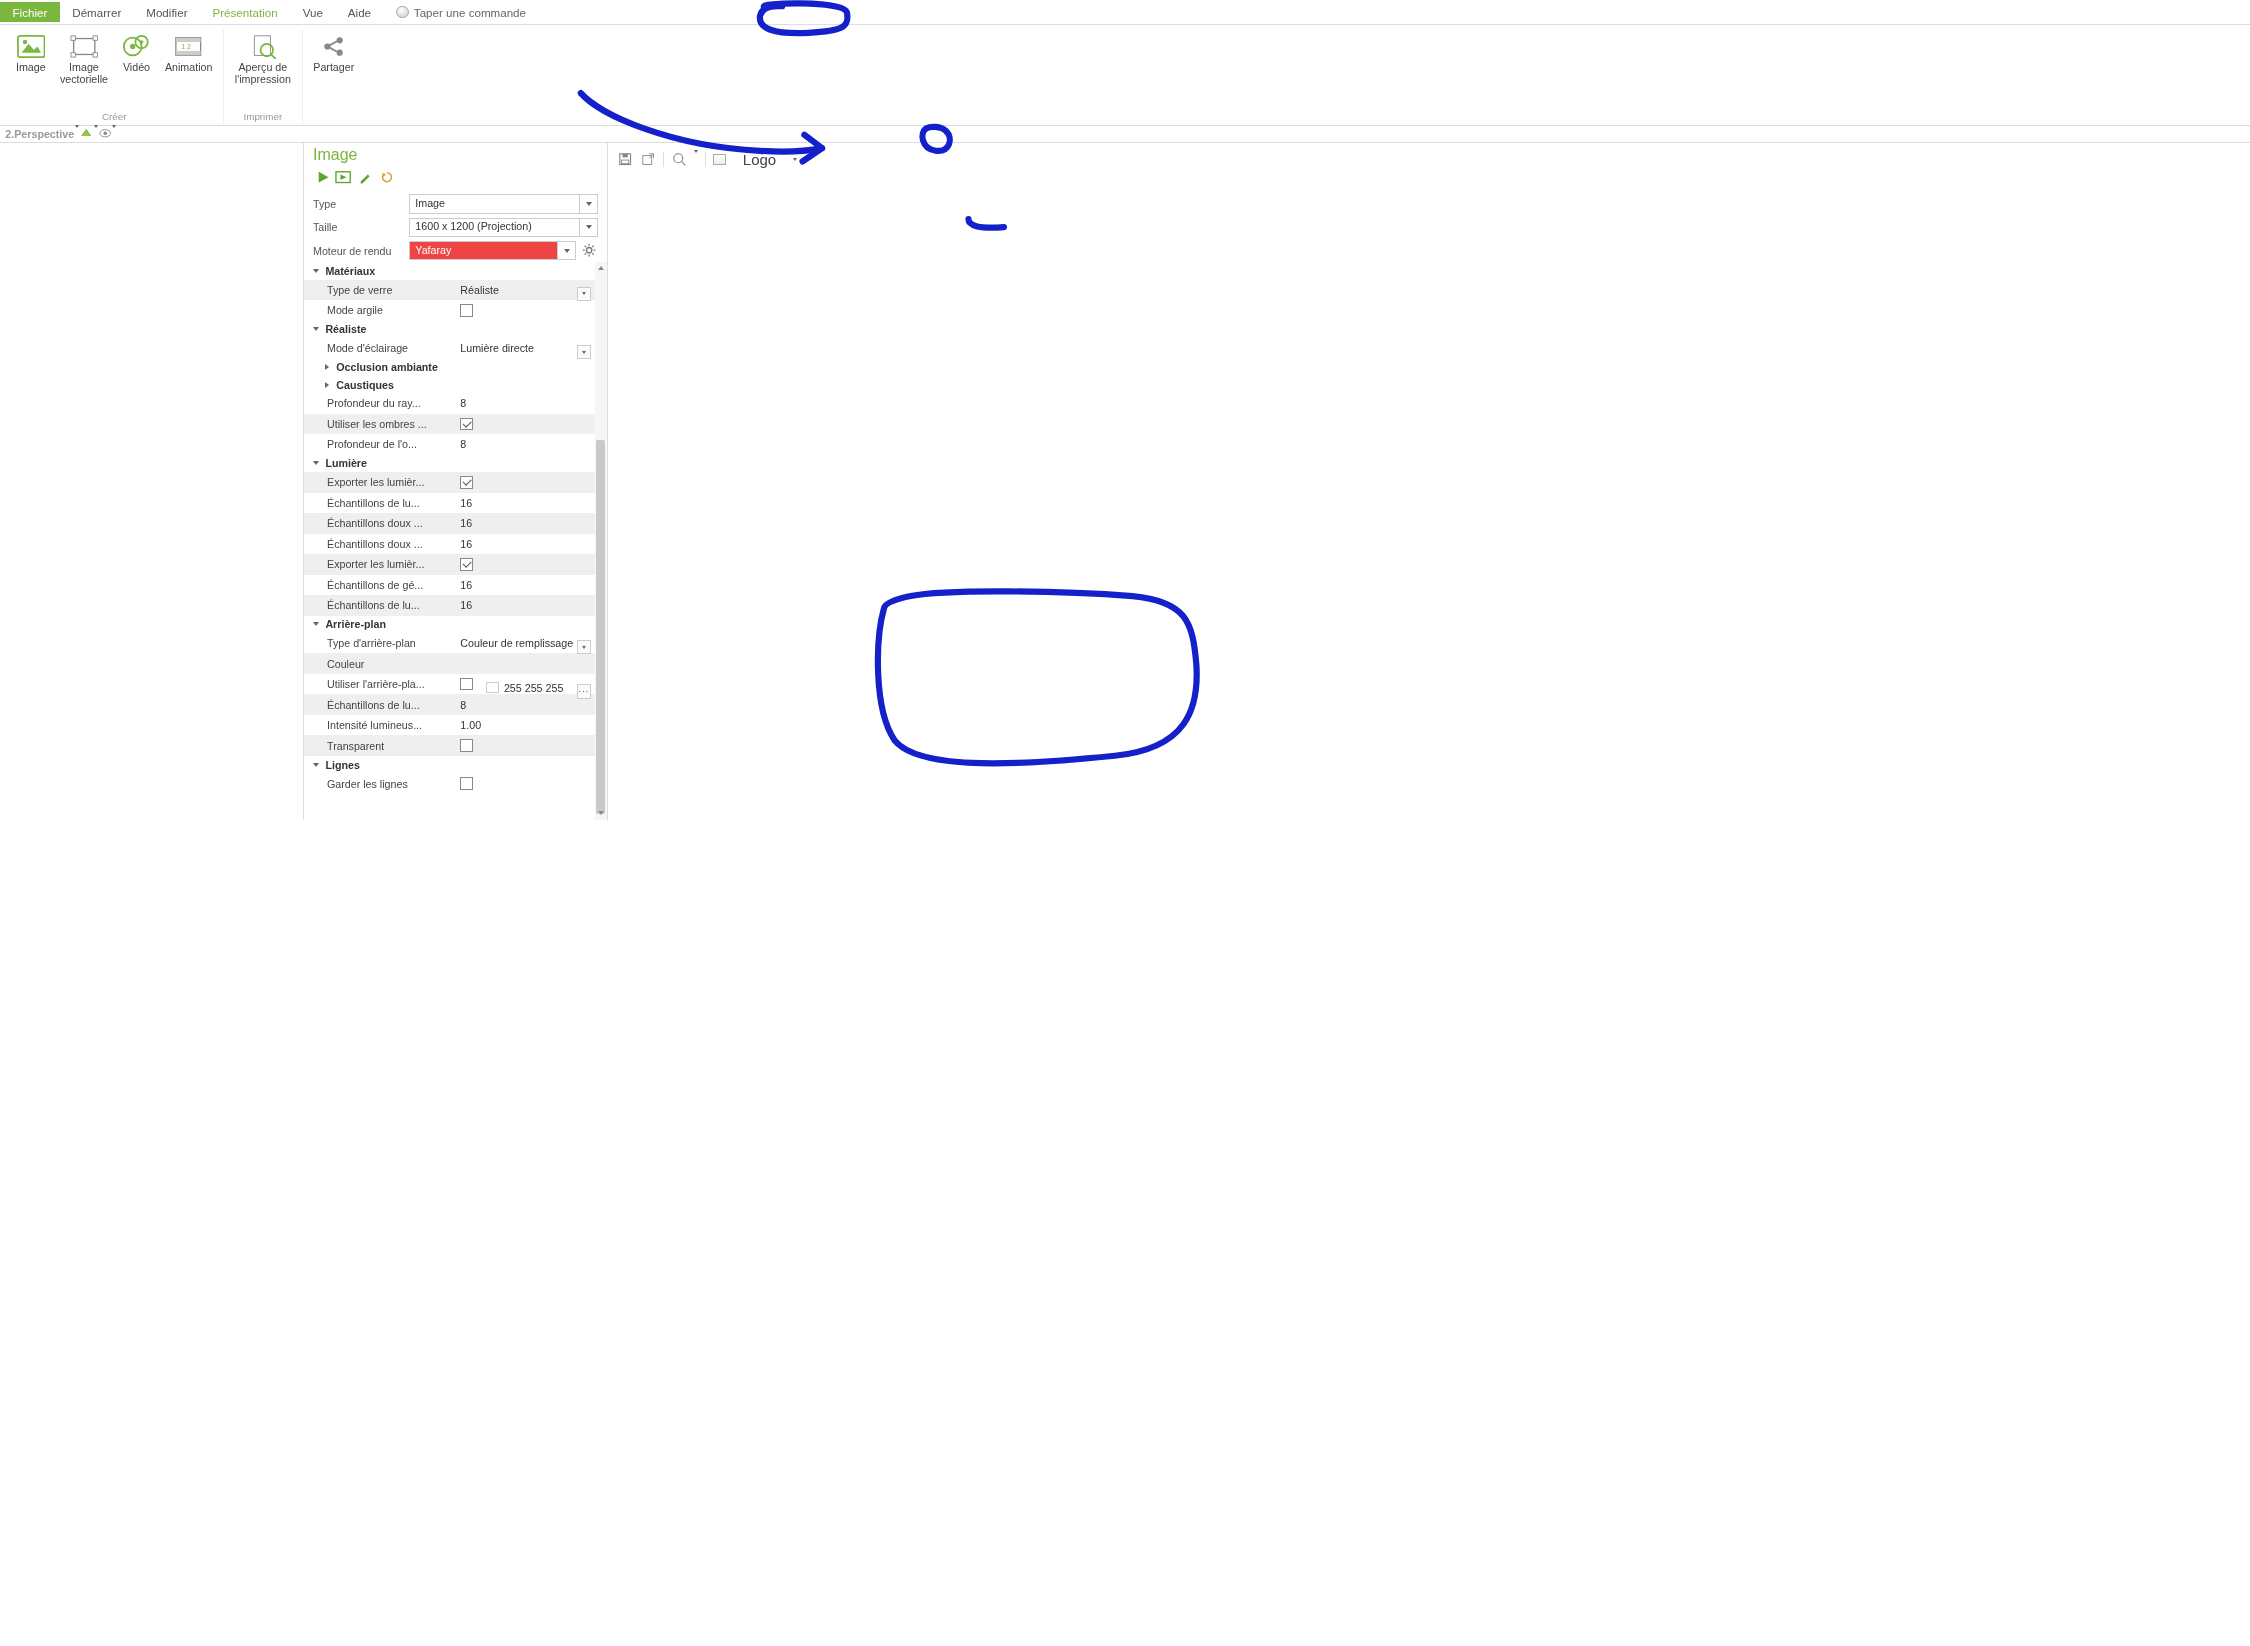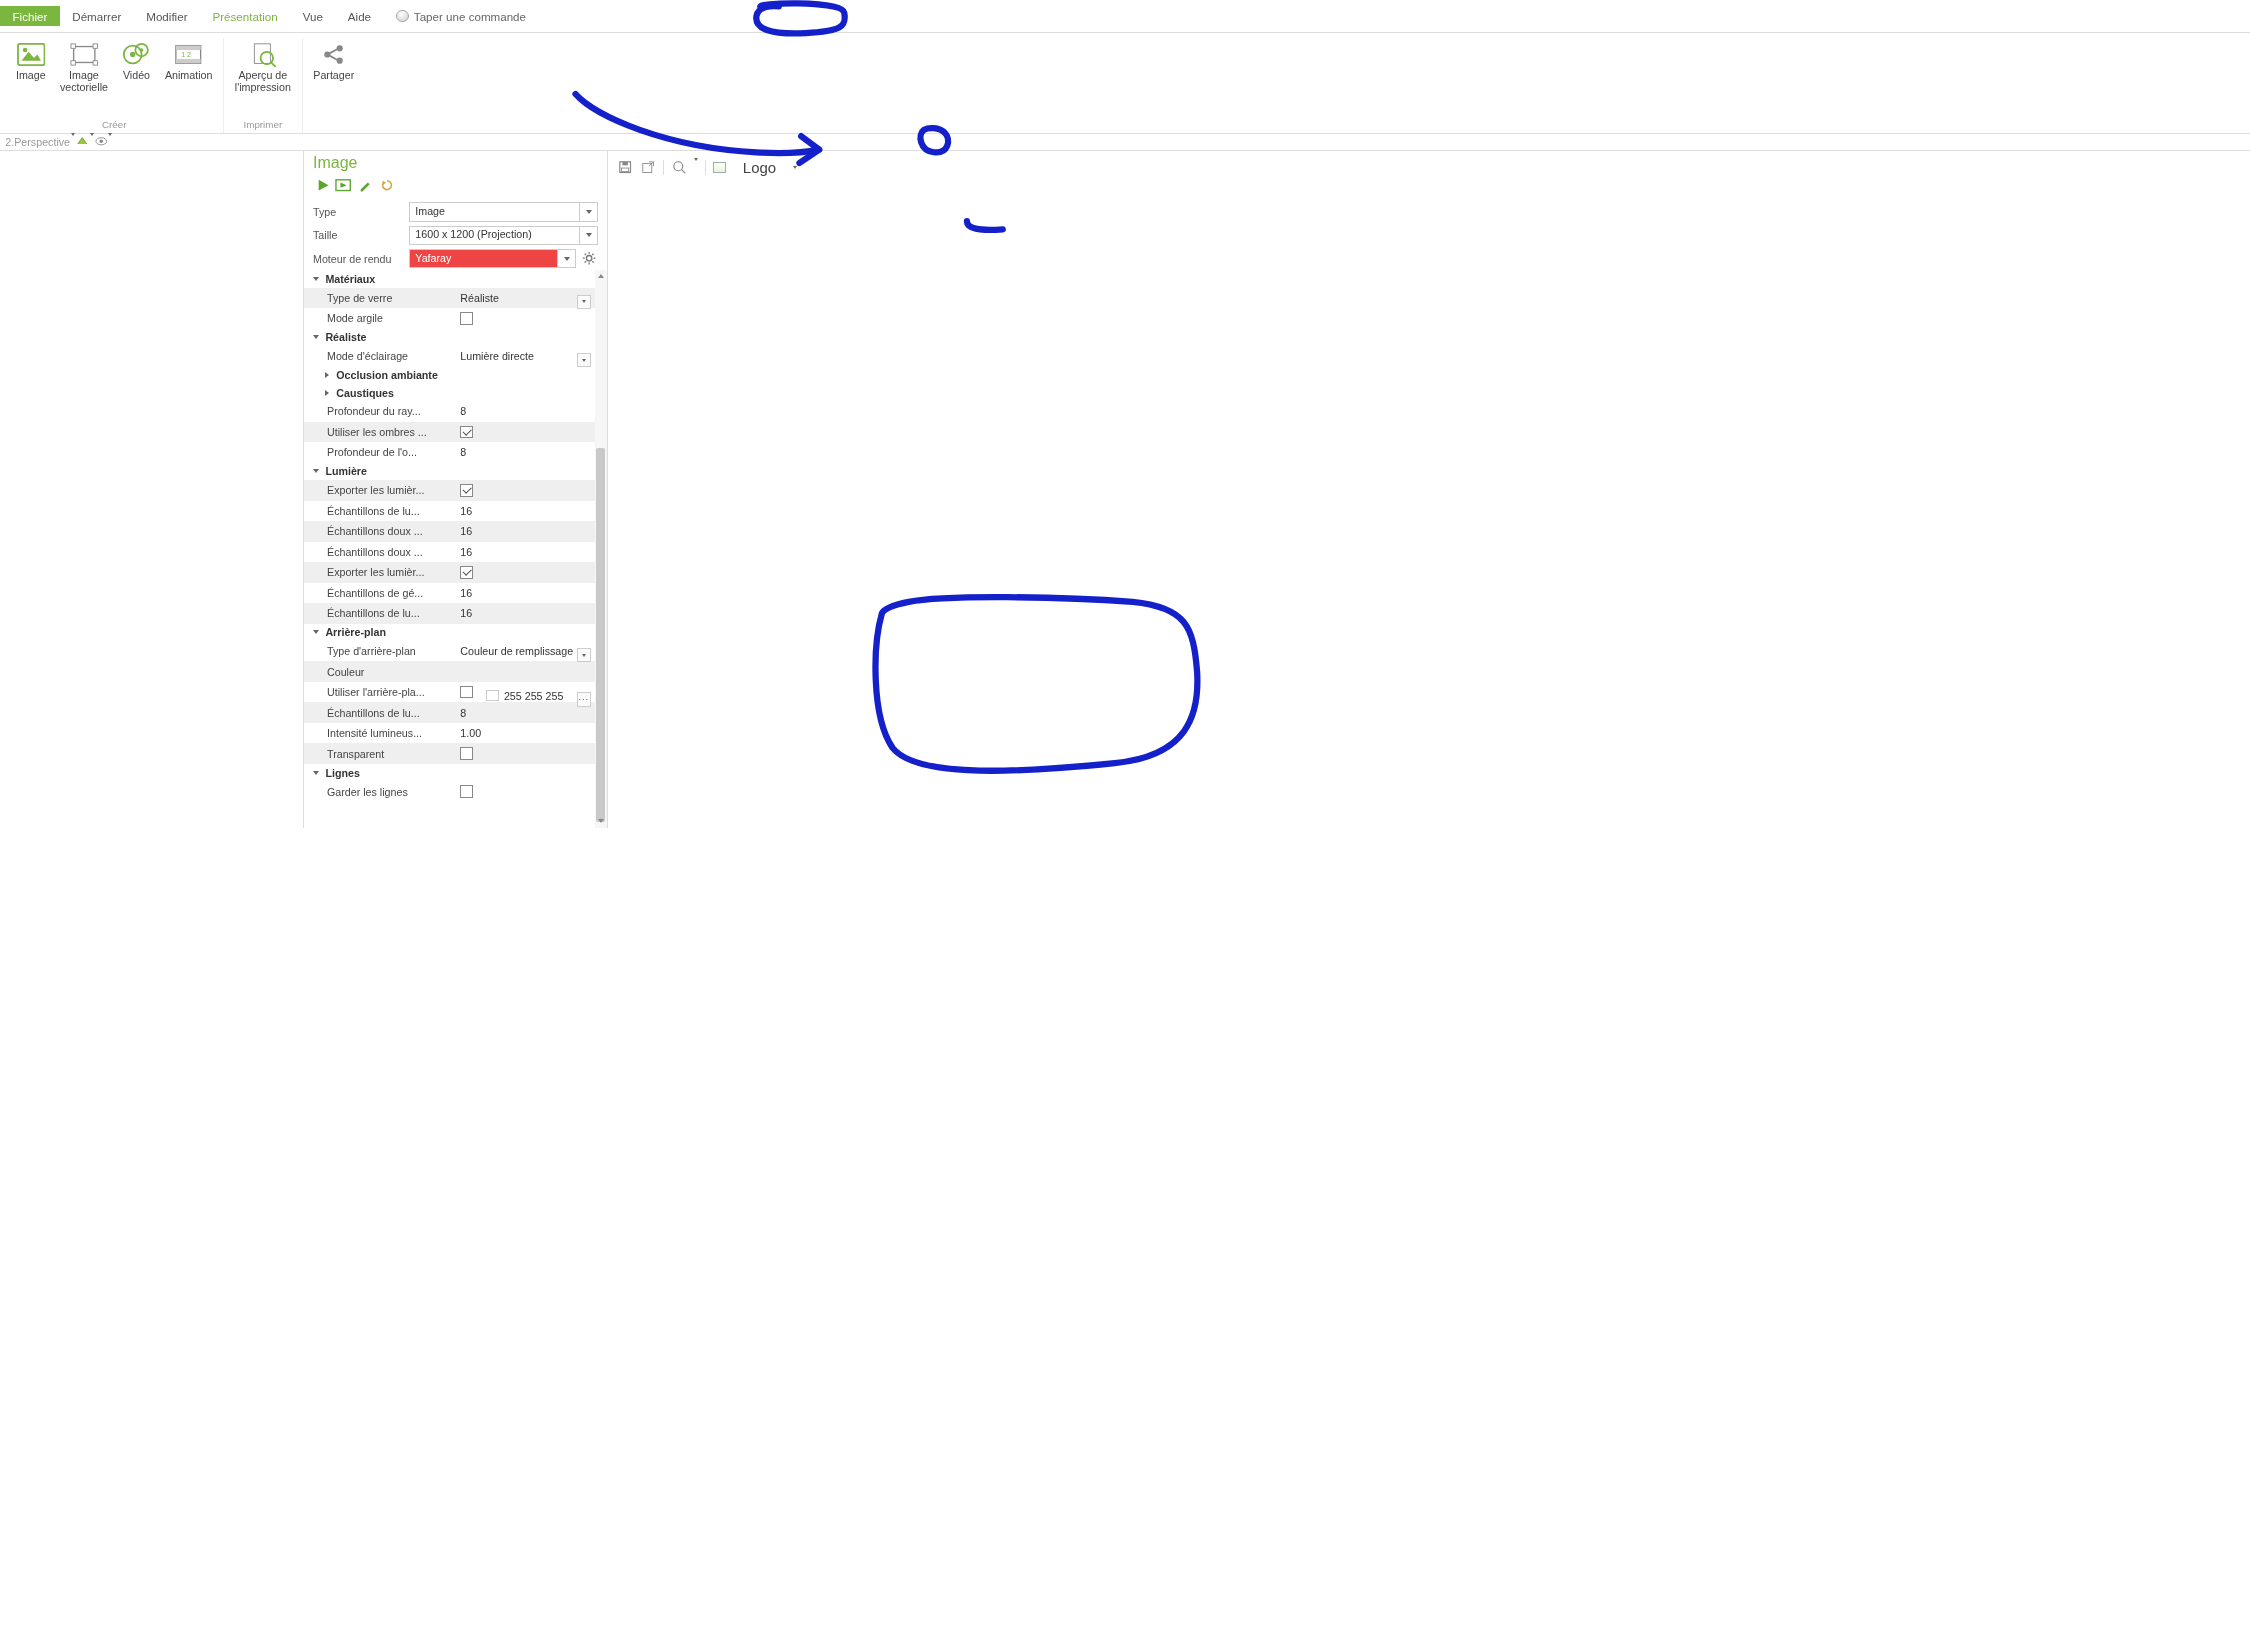--- a/index.html
+++ b/index.html
@@ -1,37 +1,37 @@
 <!DOCTYPE html>
 <html style="font-size:14.3px"><head>
 <meta charset="utf-8">
 <style>
   * { box-sizing: border-box; font-family: "Segoe UI", Arial, sans-serif; }
   body { margin: 0; background: #fff; color: #333; font-size: 11.6px; position: relative; }
 
   
-  .menubar { display: flex; align-items: center; height: 33px; border-bottom: 0.9px solid #ddd; padding-left: 0; }
+  .menubar { display: flex; align-items: center; height: 25px; border-bottom: 0.9px solid #ddd; padding-left: 0; }
   .menu-item { padding: 3.6px 12.5px; cursor: pointer; color: #555; font-size: 11.6px; }
   .menu-item.fichier { background: #7bb63e; color: #fff; }
   .menu-item.active { color: #7bb63e; }
   .cmd-box { display: flex; align-items: center; gap: 5.3px; margin-left: 12.5px; color: #666; }
   .lightbulb { width: 12.5px; height: 12.5px; border-radius: 50%; border: 0.9px solid #aaa; background: radial-gradient(circle at 40% 30%, #fff, #ccc); }
 
   
   .ribbon { display: flex; padding: 5.3px 5.3px 0 5.3px; border-bottom: 0.9px solid #ddd; }
   .ribbon-group { display: flex; flex-direction: column; align-items: center; padding: 0 3.6px; border-right: 0.9px solid #eee; }
   .ribbon-group:last-child { border-right: none; }
   .ribbon-buttons { display: flex; }
   .ribbon-btn { display: flex; flex-direction: column; align-items: center; padding: 1.8px 7.1px 0 7.1px; cursor: pointer; }
   .ribbon-btn .icon { width: 28.5px; height: 28.5px; display: flex; align-items: center; justify-content: center; }
   .ribbon-btn .lbl { font-size: 10.7px; color: #444; text-align: center; line-height: 1.1; padding-top: 1.8px; min-height: 25px; }
   .group-label { font-size: 9.8px; color: #999; padding: 0.9px 0 2.7px 0; margin-top: 24px; }
 
   
-  .perspective-bar { display: flex; align-items: center; gap: 1px; padding: 1.8px 5.3px; border-bottom: 0.9px solid #ddd; color: #999; font-size: 10.7px; }
+  .perspective-bar { display: flex; align-items: center; gap: 1px; padding: 1.8px 5.3px; border-bottom: 0.9px solid #ddd; color: #999; font-size: 10.7px; font-weight: bold; }
   .persp-icon { width: 12.5px; height: 12.5px; display: inline-block; }
 
   
   .main { display: flex; }
   .left-empty { width: 303px; min-height: 677px; }
   .panel { width: 305px; border-left: 0.9px solid #ddd; border-right: 0.9px solid #ddd; background: #fff; display: flex; flex-direction: column; }
   .preview { flex: 1; padding: 5.3px 9px; }
 
   .panel-title { color: #7bb63e; font-size: 16px; padding: 3.6px 9px 1.8px 9px; font-weight: normal; margin:0;}
   .panel-toolbar { display: flex; align-items: center; gap: 1.8px; padding: 1.8px 9px 5.3px 9px; }

